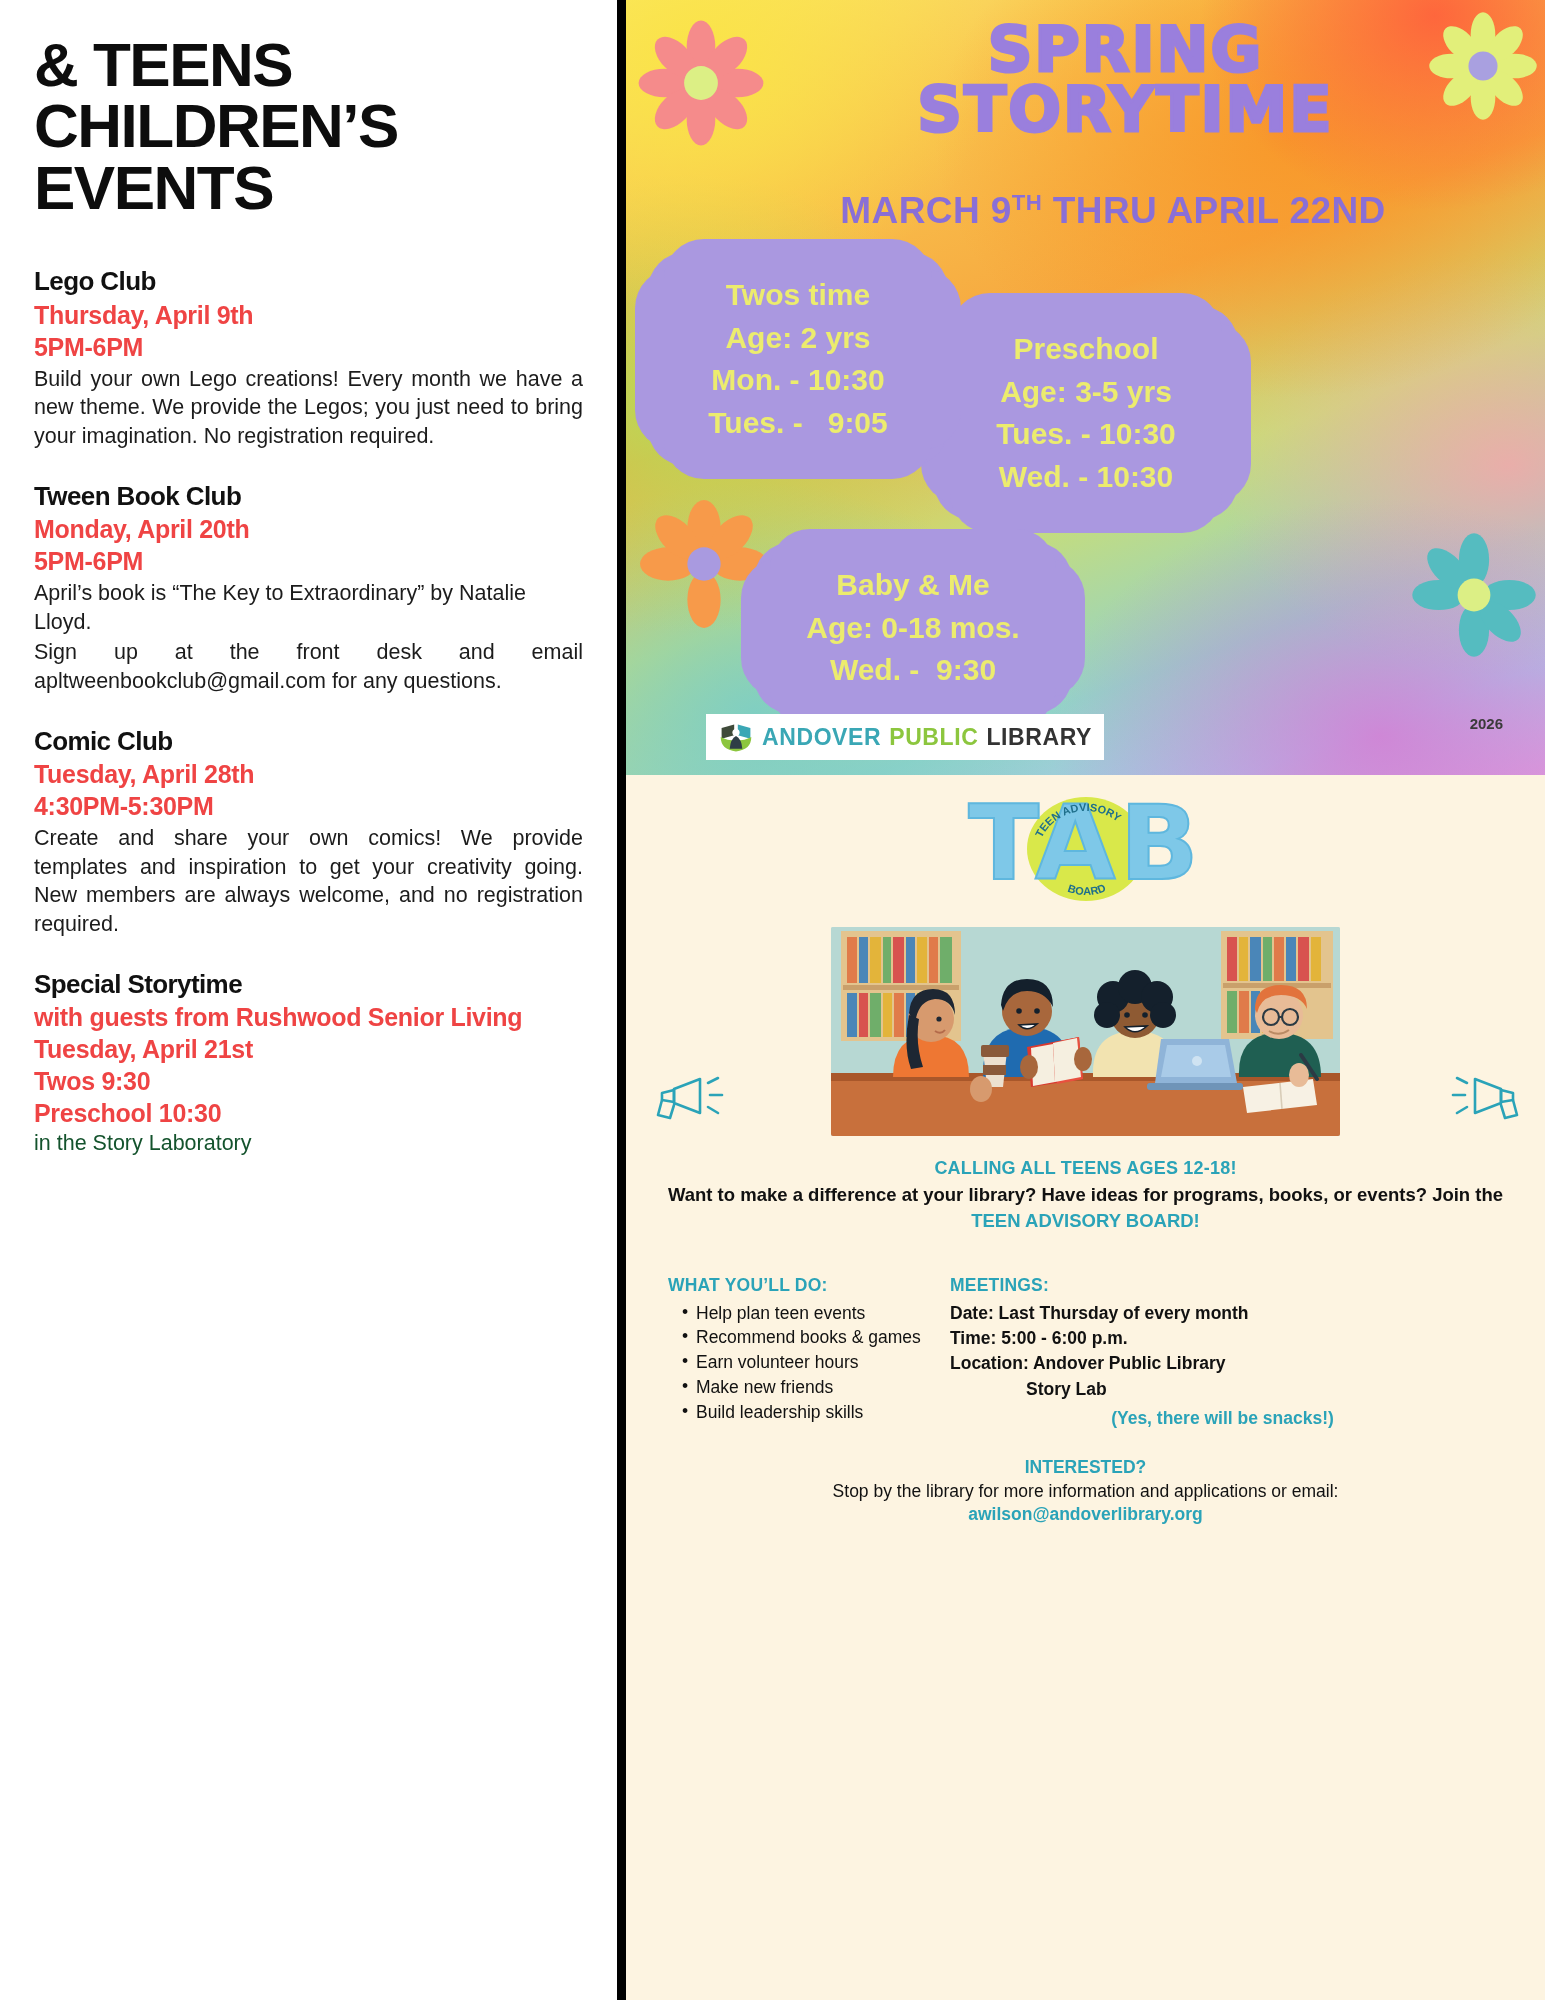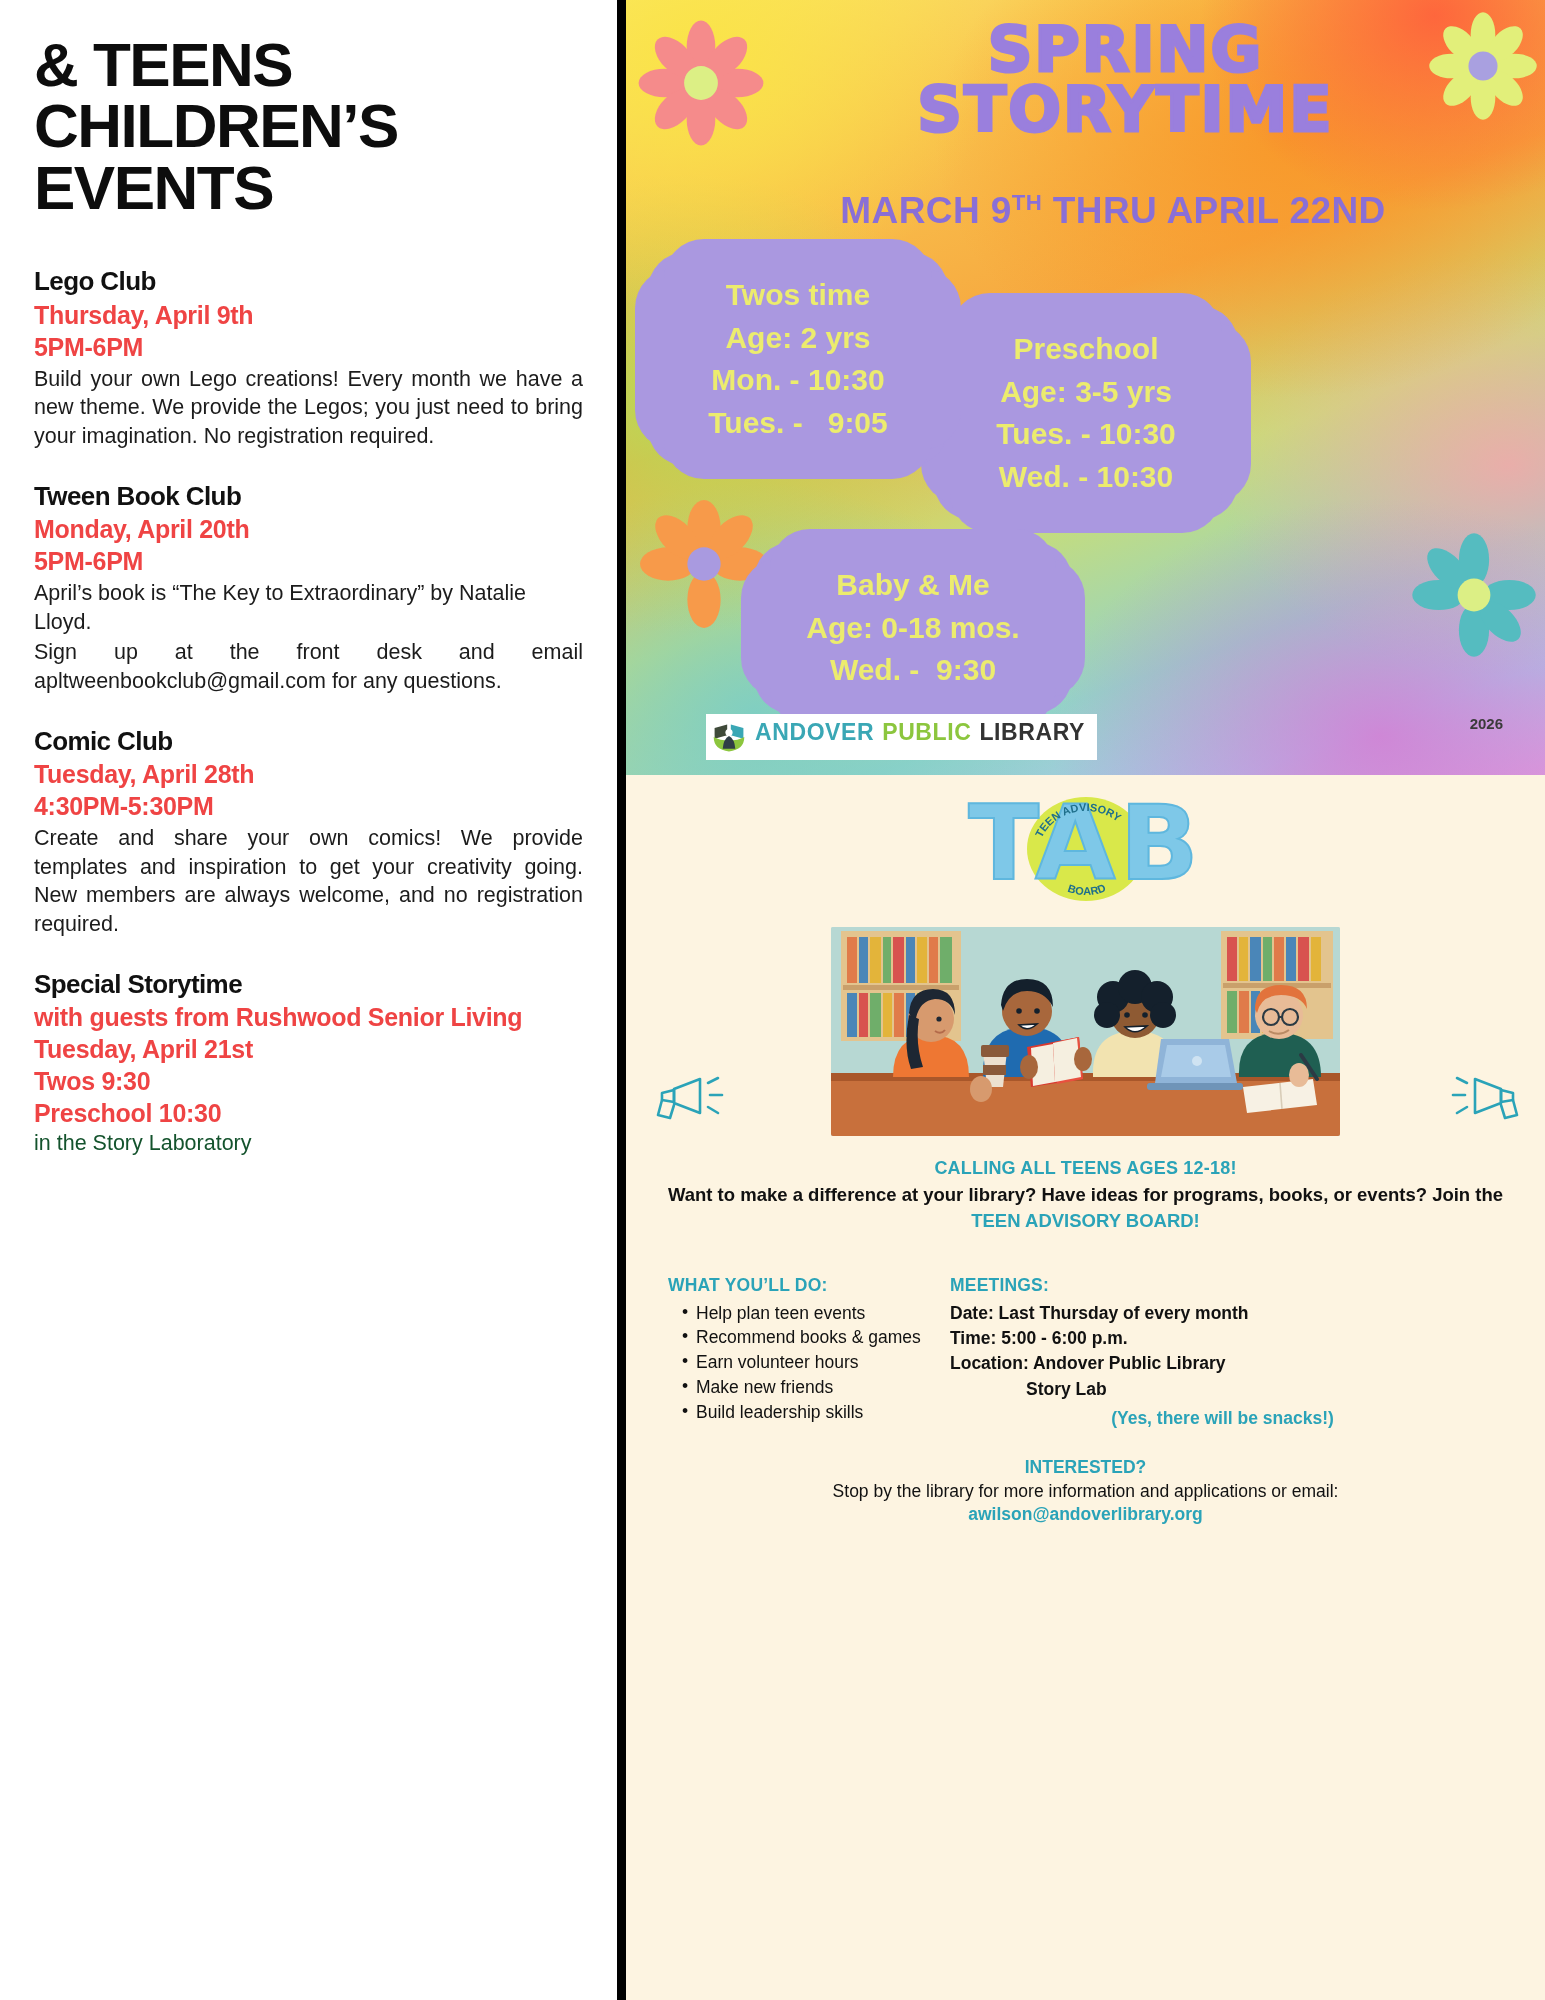--- a/index.html
+++ b/index.html
@@ -165,22 +165,23 @@
   #blob-pre  { left:308px; top:306px; width:304px; font-size:30px; z-index:2; }
   #blob-baby { left:128px; top:542px; width:318px; font-size:30px; z-index:3; }
 
   .flower { position:absolute; }
 
   .library-logo {
     position:absolute;
     left:80px;
     top:714px;
     background:#ffffff;
-    padding:5px 12px 5px 5px;
+    padding:5px 12px 5px 12px;
     display:flex;
+    align-items:center;
     gap:8px;
     z-index:6;
   }
   .logo-mark { width:36px; height:36px; position:relative; flex:0 0 36px; }
   .logo-text { font-size:23px; font-weight:bold; letter-spacing:0.6px; }
   .logo-andover { color:#3aa7b5; }
   .logo-public { color:#8cc63e; }
   .logo-library { color:#333333; }
   .poster-year {
     position:absolute;

